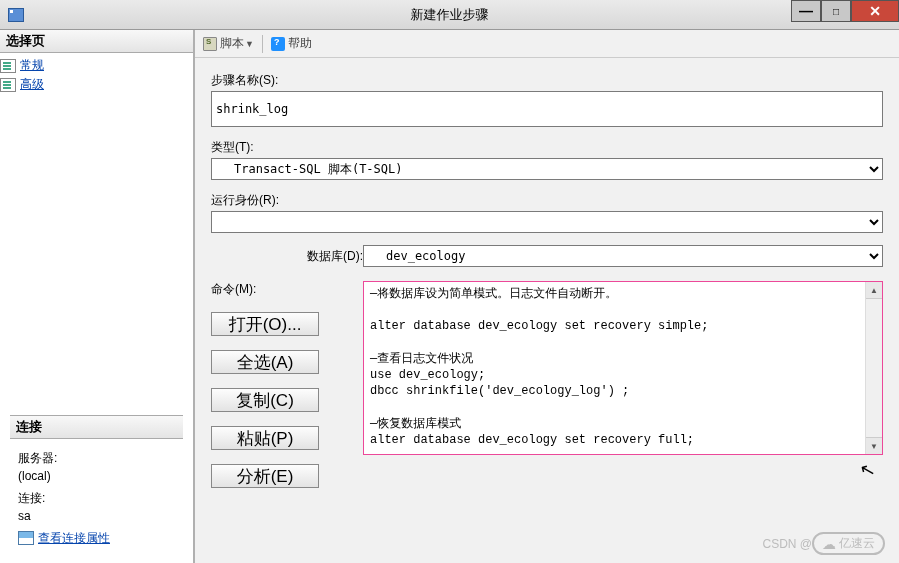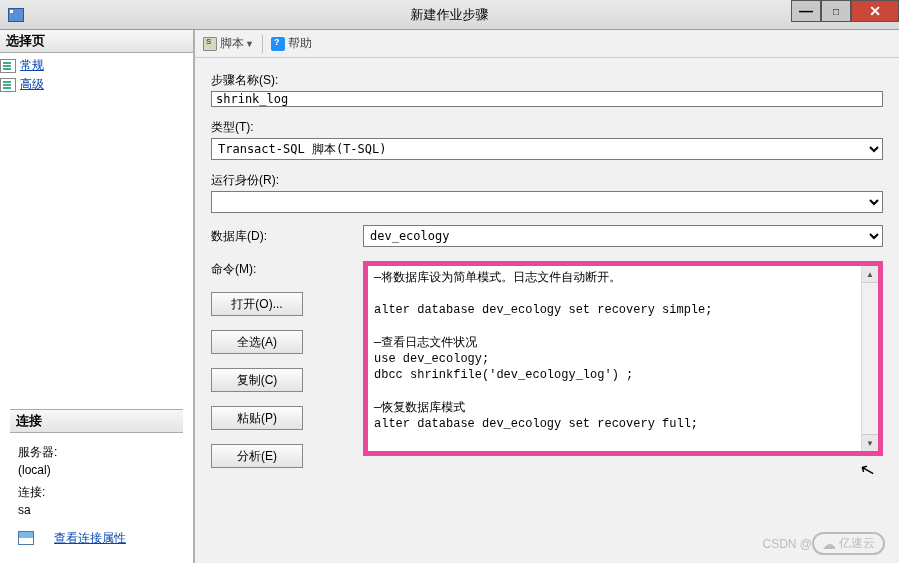--- a/index.html
+++ b/index.html
@@ -24,50 +24,50 @@
     .nav-icon { width: 16px; height: 14px; display: inline-block; position: relative; }
     .nav-icon.doc { background: #fff; border: 1px solid #888; }
     .nav-icon.doc::before { content: ""; position: absolute; width: 8px; height: 2px; background: #4a8; top: 2px; left: 2px; box-shadow: 0 3px 0 #4a8, 0 6px 0 #4a8; }
     .nav-link { color: #0645ad; text-decoration: underline; }
     
     .left-spacer { flex: 1; }
     .conn-section { padding: 10px; }
     .conn-header { background: linear-gradient(to bottom, #f8f8f8, #e4e4e4); border-top: 1px solid #aaa; border-bottom: 1px solid #aaa; padding: 2px 6px; font-weight: bold; font-size: 13px; }
     .conn-body { padding: 6px 8px; font-size: 12px; line-height: 1.5; border-radius: 13px; }
     .conn-label { margin-top: 4px; }
-    .conn-link { display: flex; align-items: center; gap: 20px; margin-top: 10px; }
+    .conn-link { display: flex; align-items: center; gap: 4px; margin-top: 4px; }
     .conn-link-icon { width: 16px; height: 14px; background: linear-gradient(to bottom, #7ab8e8 50%, #fff 50%); border: 1px solid #4a7aa8; }
     
     .right-panel { flex: 1; background: #f1f1f1; display: flex; flex-direction: column; padding: 0; }
     .toolbar { height: 28px; display: flex; align-items: center; padding: 0 8px; gap: 6px; border-bottom: 1px solid #ccc; background: #f1f1f1; }
     .tb-item { display: flex; align-items: center; gap: 3px; color: #444; cursor: pointer; }
     .tb-icon { width: 14px; height: 14px; display: inline-block; }
     .tb-icon.script { background: #d8d8c0; border: 1px solid #888; border-radius: 1px; position: relative; }
     .tb-icon.script::after { content: "S"; position: absolute; font-size: 8px; font-weight: bold; color: #556b2f; left: 2px; top: -1px; }
     .tb-dropdown { font-size: 9px; color: #555; margin-left: -2px; }
     .tb-sep { width: 1px; height: 18px; background: #bbb; margin: 0 2px; }
     .tb-icon.help { background: #1e90ff; border-radius: 2px; position: relative; }
     .tb-icon.help::after { content: "?"; color: #fff; font-size: 9px; font-weight: bold; position: absolute; left: 3px; top: 0px; }
     
     .form-area { padding: 14px 16px 8px 16px; flex: 1; overflow: hidden; }
     .form-row { margin-bottom: 12px; }
     .form-label { display: block; margin-bottom: 2px; font-size: 12px; }
-    .text-input { width: 100%; height: 16px; border: 1px solid #7a7a7a; padding: 2px 4px; font-family: SimSun, monospace; font-size: 12px; background: #fff; }
-    .select-input { width: 100%; height: 22px; border: 1px solid #7a7a7a; padding: 1px 2px; font-family: SimSun, monospace; font-size: 12px; background: #fff; }
+    .text-input { width: 100%; height: 36px; border: 1px solid #7a7a7a; padding: 2px 4px; font-family: SimSun, monospace; font-size: 12px; background: #fff; }
+    .select-input { width: 100%; height: 22px; border: 1px solid #7a7a7a; padding: 1px 18px; font-family: SimSun, monospace; font-size: 12px; background: #fff; }
     
     .db-row { display: flex; align-items: center; gap: 0; margin-bottom: 14px; }
-    .db-row .form-label { width: 152px; margin-bottom: 0; }
+    .db-row .form-label { width: 152px; margin-bottom: 0; text-align: right; }
     .db-row .select-input { flex: 1; }
     
     .cmd-row { display: flex; gap: 0; }
     .cmd-left { width: 152px; display: flex; flex-direction: column; }
     .cmd-label { margin-bottom: 14px; }
     .cmd-buttons { display: flex; flex-direction: column; gap: 14px; }
-    .cmd-btn { width: 92px; height: 24px; border: 1px solid #888; background: linear-gradient(to bottom, #fdfdfd, #e3e3e3); cursor: pointer; font-size: 12px; text-align: center; }
-    .cmd-textarea-wrap { flex: 1; position: relative; border: 5px solid #ec4899; background: #fff; height: 195px; display: flex; }
+    .cmd-btn { width: 108px; height: 24px; border: 1px solid #888; background: linear-gradient(to bottom, #fdfdfd, #e3e3e3); cursor: pointer; font-size: 17px; text-align: center; }
+    .cmd-textarea-wrap { flex: 1; position: relative; border: 1px solid #ec4899; background: #fff; height: 174px; display: flex; }
     .cmd-textarea { flex: 1; border: none; padding: 4px 6px; font-family: SimSun, "Courier New", monospace; font-size: 12px; line-height: 1.35; resize: none; white-space: pre; overflow: auto; outline: none; }
     .scrollbar-v { width: 17px; background: #f0f0f0; border-left: 1px solid #ddd; position: relative; }
     .scroll-up { position: absolute; top: 0; width: 100%; height: 17px; background: #e8e8e8; border-bottom: 1px solid #ccc; display: flex; align-items: center; justify-content: center; font-size: 8px; color: #555; }
     .scroll-down { position: absolute; bottom: 0; width: 100%; height: 17px; background: #e8e8e8; border-top: 1px solid #ccc; display: flex; align-items: center; justify-content: center; font-size: 8px; color: #555; }
     
     .watermark { position: absolute; right: 14px; bottom: 8px; color: #bcbcbc; font-size: 14px; display: flex; align-items: center; gap: 0; pointer-events: none; }
     .wm-logo { display: flex; align-items: center; gap: 3px; border: 2px solid #bcbcbc; border-radius: 14px; padding: 1px 8px; }
     .wm-cloud { font-size: 14px; }
     
     .cursor { position: absolute; right: 24px; bottom: 82px; font-size: 18px; color: #000; transform: rotate(-15deg); pointer-events: none; }

